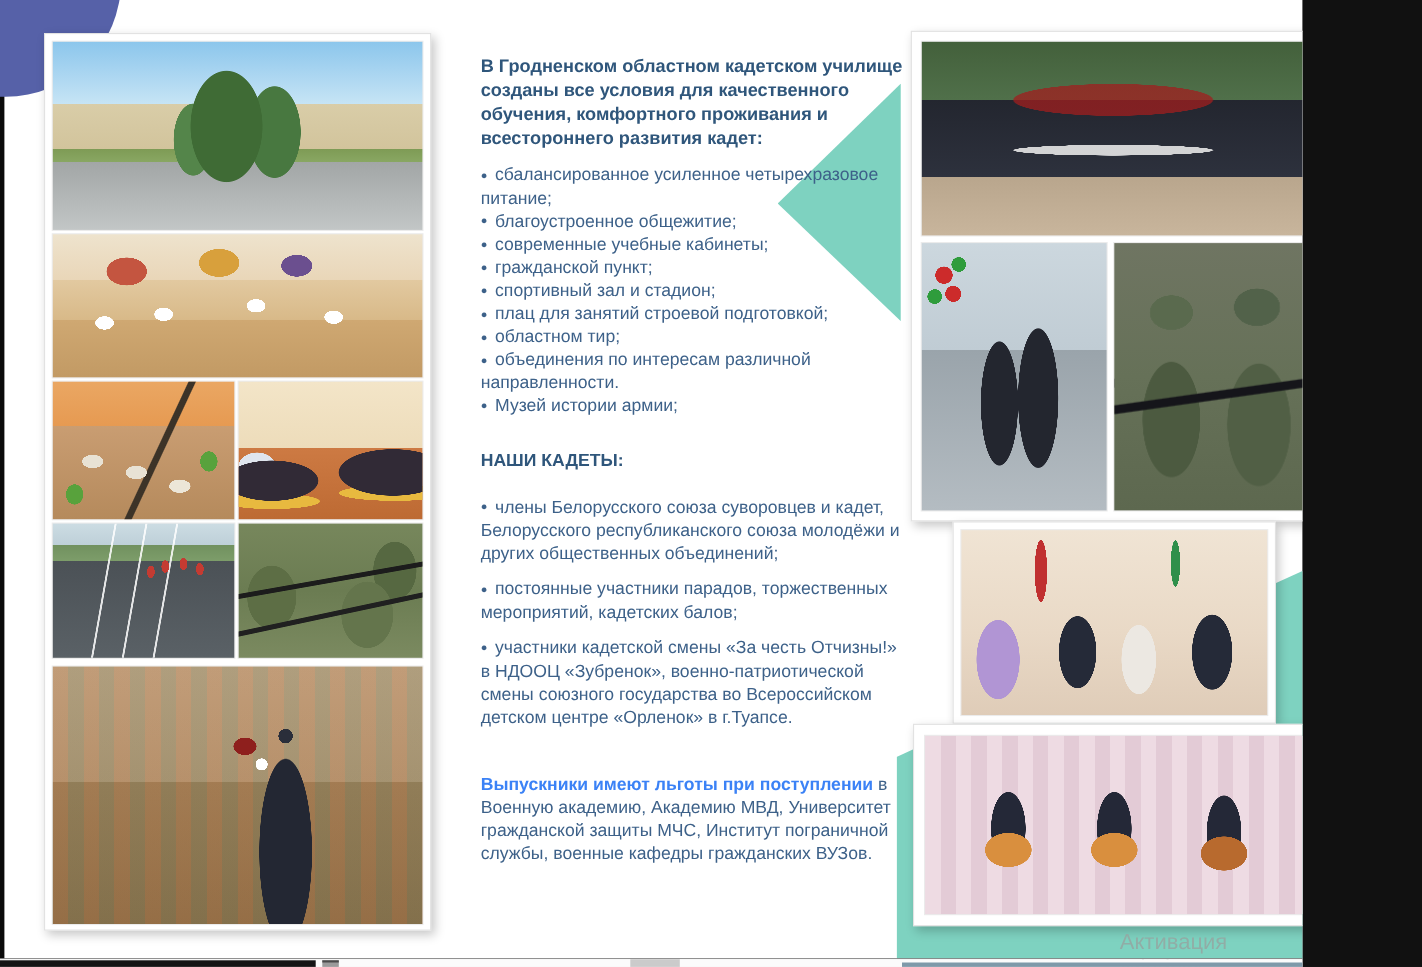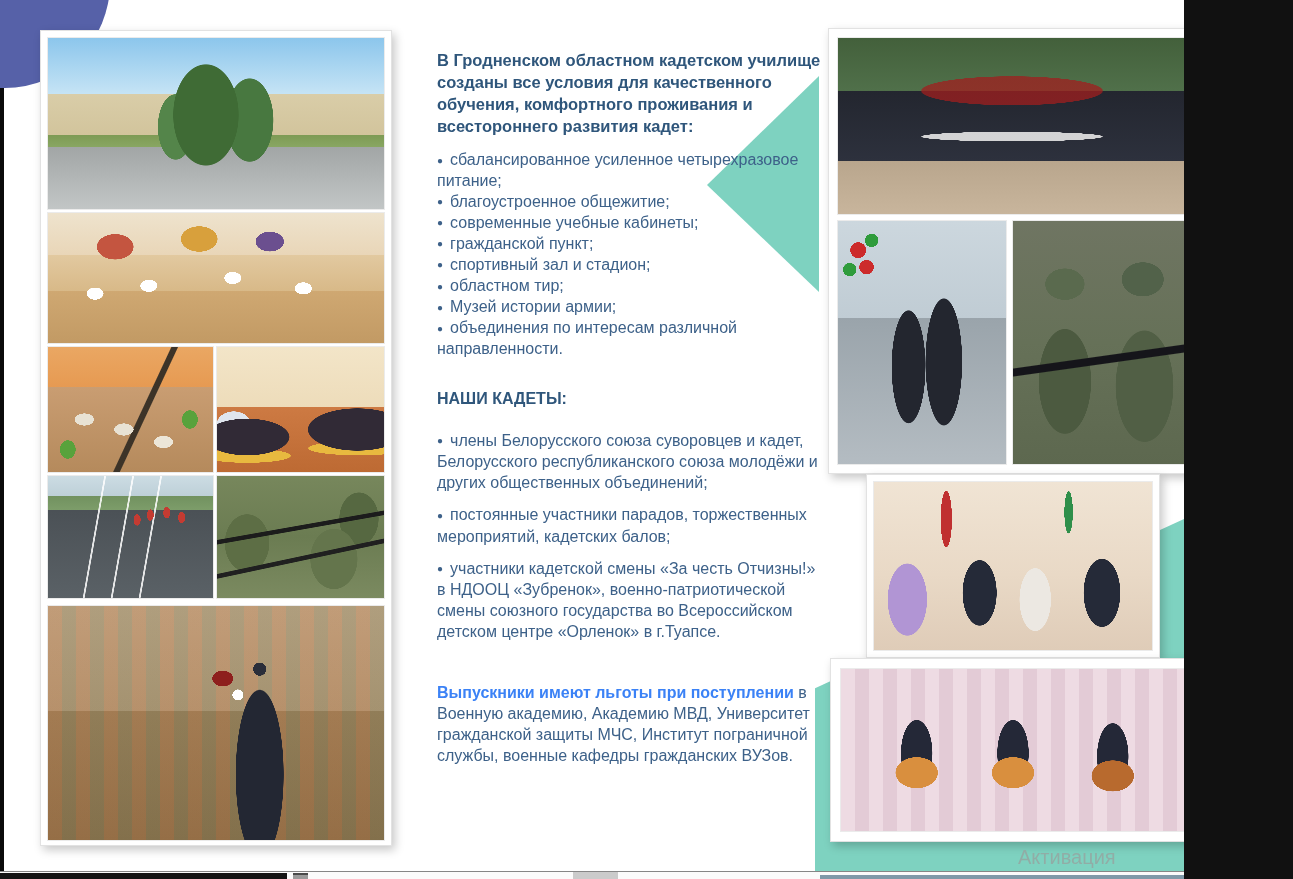--- a/index.html
+++ b/index.html
@@ -170,23 +170,24 @@
   </div>
 
   <div class="text-col">
     <p class="lead">В Гродненском областном кадетском училище созданы все условия для качественного обучения, комфортного проживания и всестороннего развития кадет:</p>
 
     <p class="b"><span class="dot">●</span><span>сбалансированное усиленное четырехразовое питание;</span></p>
     <p class="b"><span class="dot">●</span><span>благоустроенное общежитие;</span></p>
     <p class="b"><span class="dot">●</span><span>современные учебные кабинеты;</span></p>
     <p class="b"><span class="dot">●</span><span>гражданской пункт;</span></p>
     <p class="b"><span class="dot">●</span><span>спортивный зал и стадион;</span></p>
+    <p class="b"><span class="dot">●</span><span>плац для занятий строевой подготовкой;</span></p>
     <p class="b"><span class="dot">●</span><span>областном тир;</span></p>
+    <p class="b"><span class="dot">●</span><span>объединения по интересам различной направленности.</span></p>
     <p class="b"><span class="dot">●</span><span>Музей истории армии;</span></p>
-    <p class="b"><span class="dot">●</span><span>объединения по интересам различной направленности.</span></p>
 
     <p class="sec-h">НАШИ КАДЕТЫ:</p>
 
     <p class="b pt first"><span class="dot">●</span><span>члены Белорусского союза суворовцев и кадет, Белорусского республиканского союза молодёжи и других общественных объединений;</span></p>
     <p class="b pt"><span class="dot">●</span><span>постоянные участники парадов, торжественных мероприятий, кадетских балов;</span></p>
     <p class="b pt"><span class="dot">●</span><span>участники кадетской смены «За честь Отчизны!» в НДООЦ «Зубренок», военно-патриотической смены союзного государства во Всероссийском детском центре «Орленок» в г.Туапсе.</span></p>
 
     <p class="grad"><b>Выпускники имеют льготы при поступлении</b><span> в Военную академию, Академию МВД, Университет гражданской защиты МЧС, Институт пограничной службы, военные кафедры гражданских ВУЗов.</span></p>
   </div>
 

